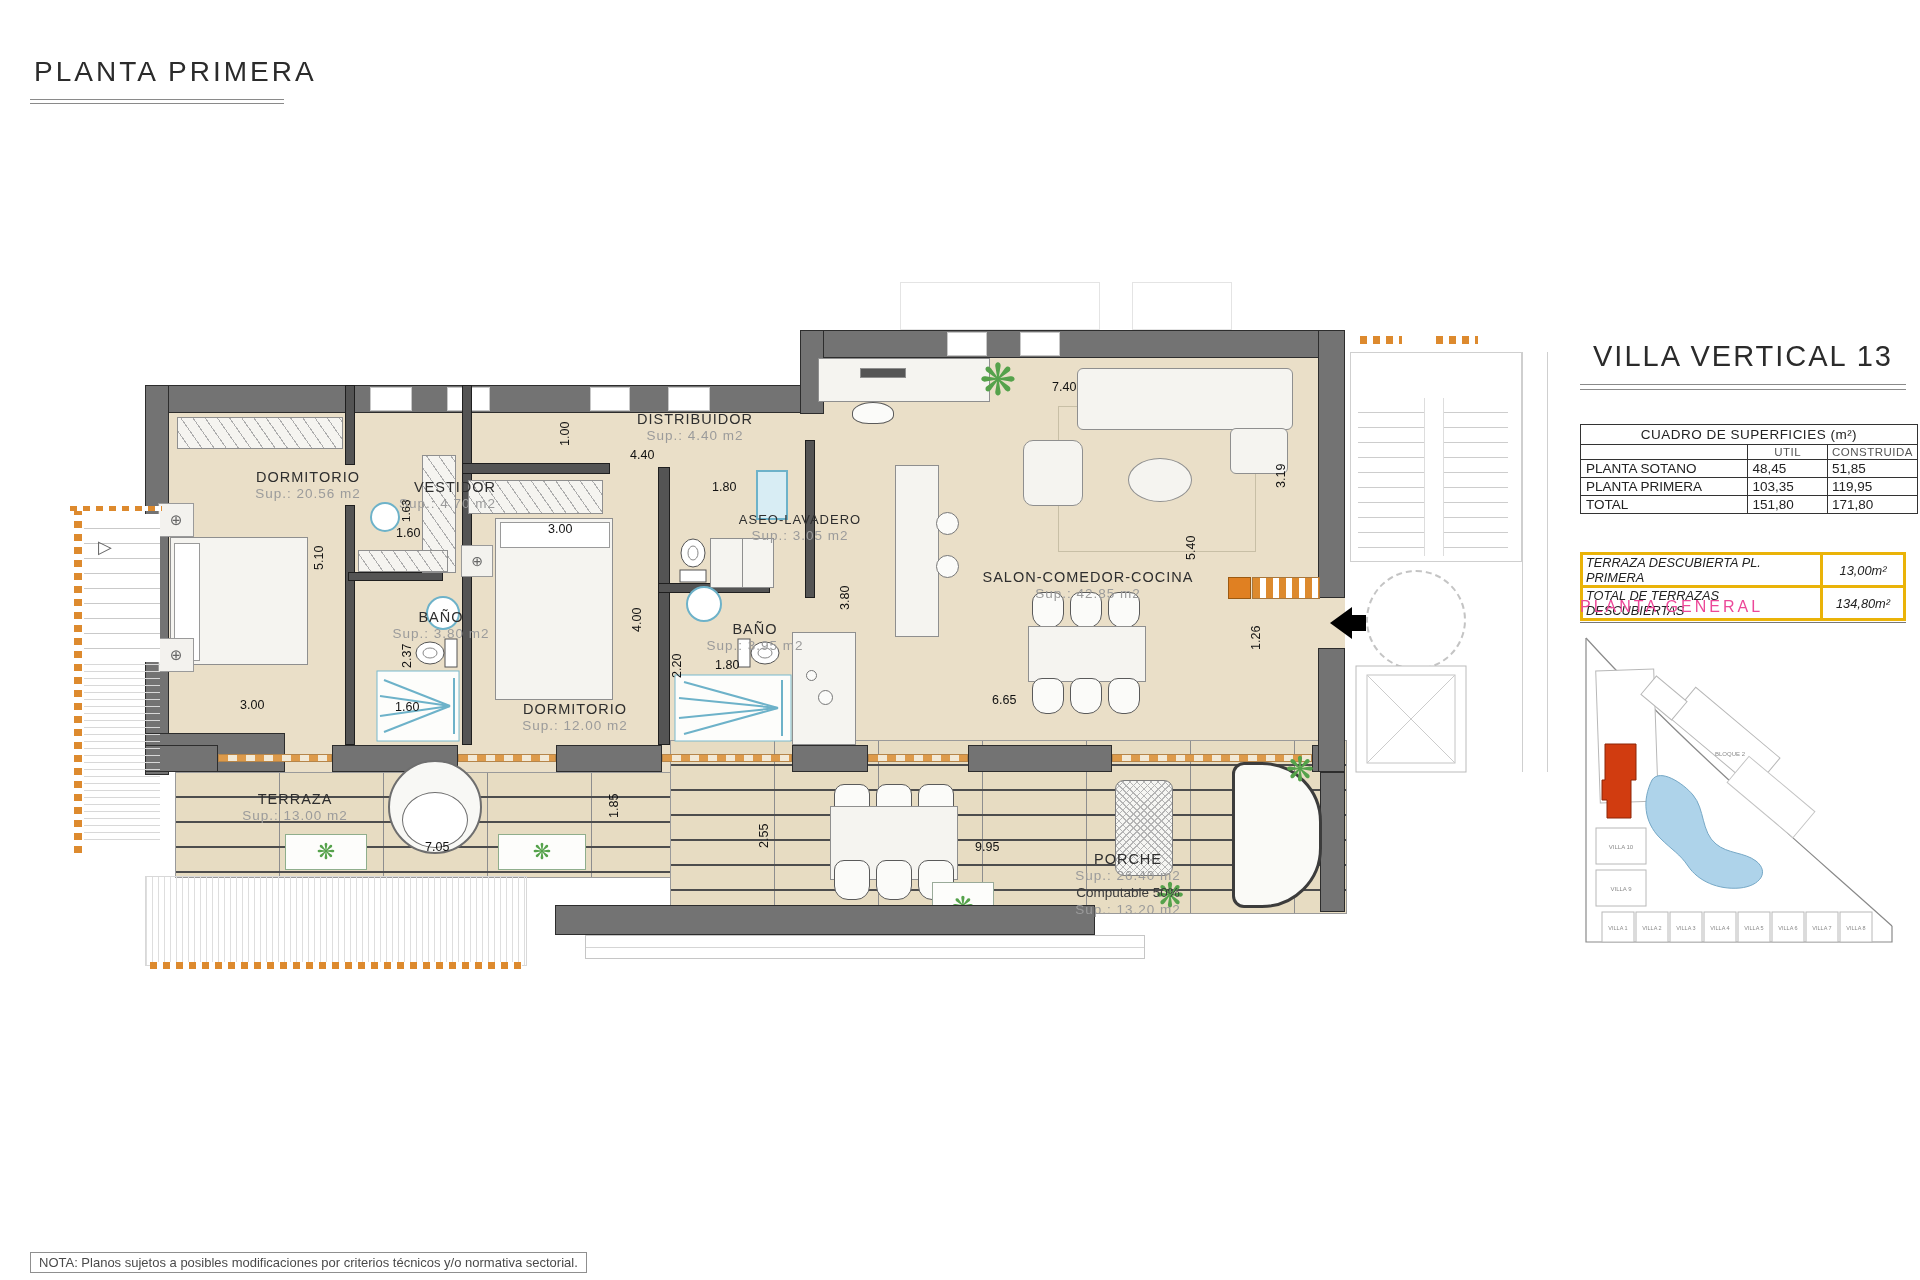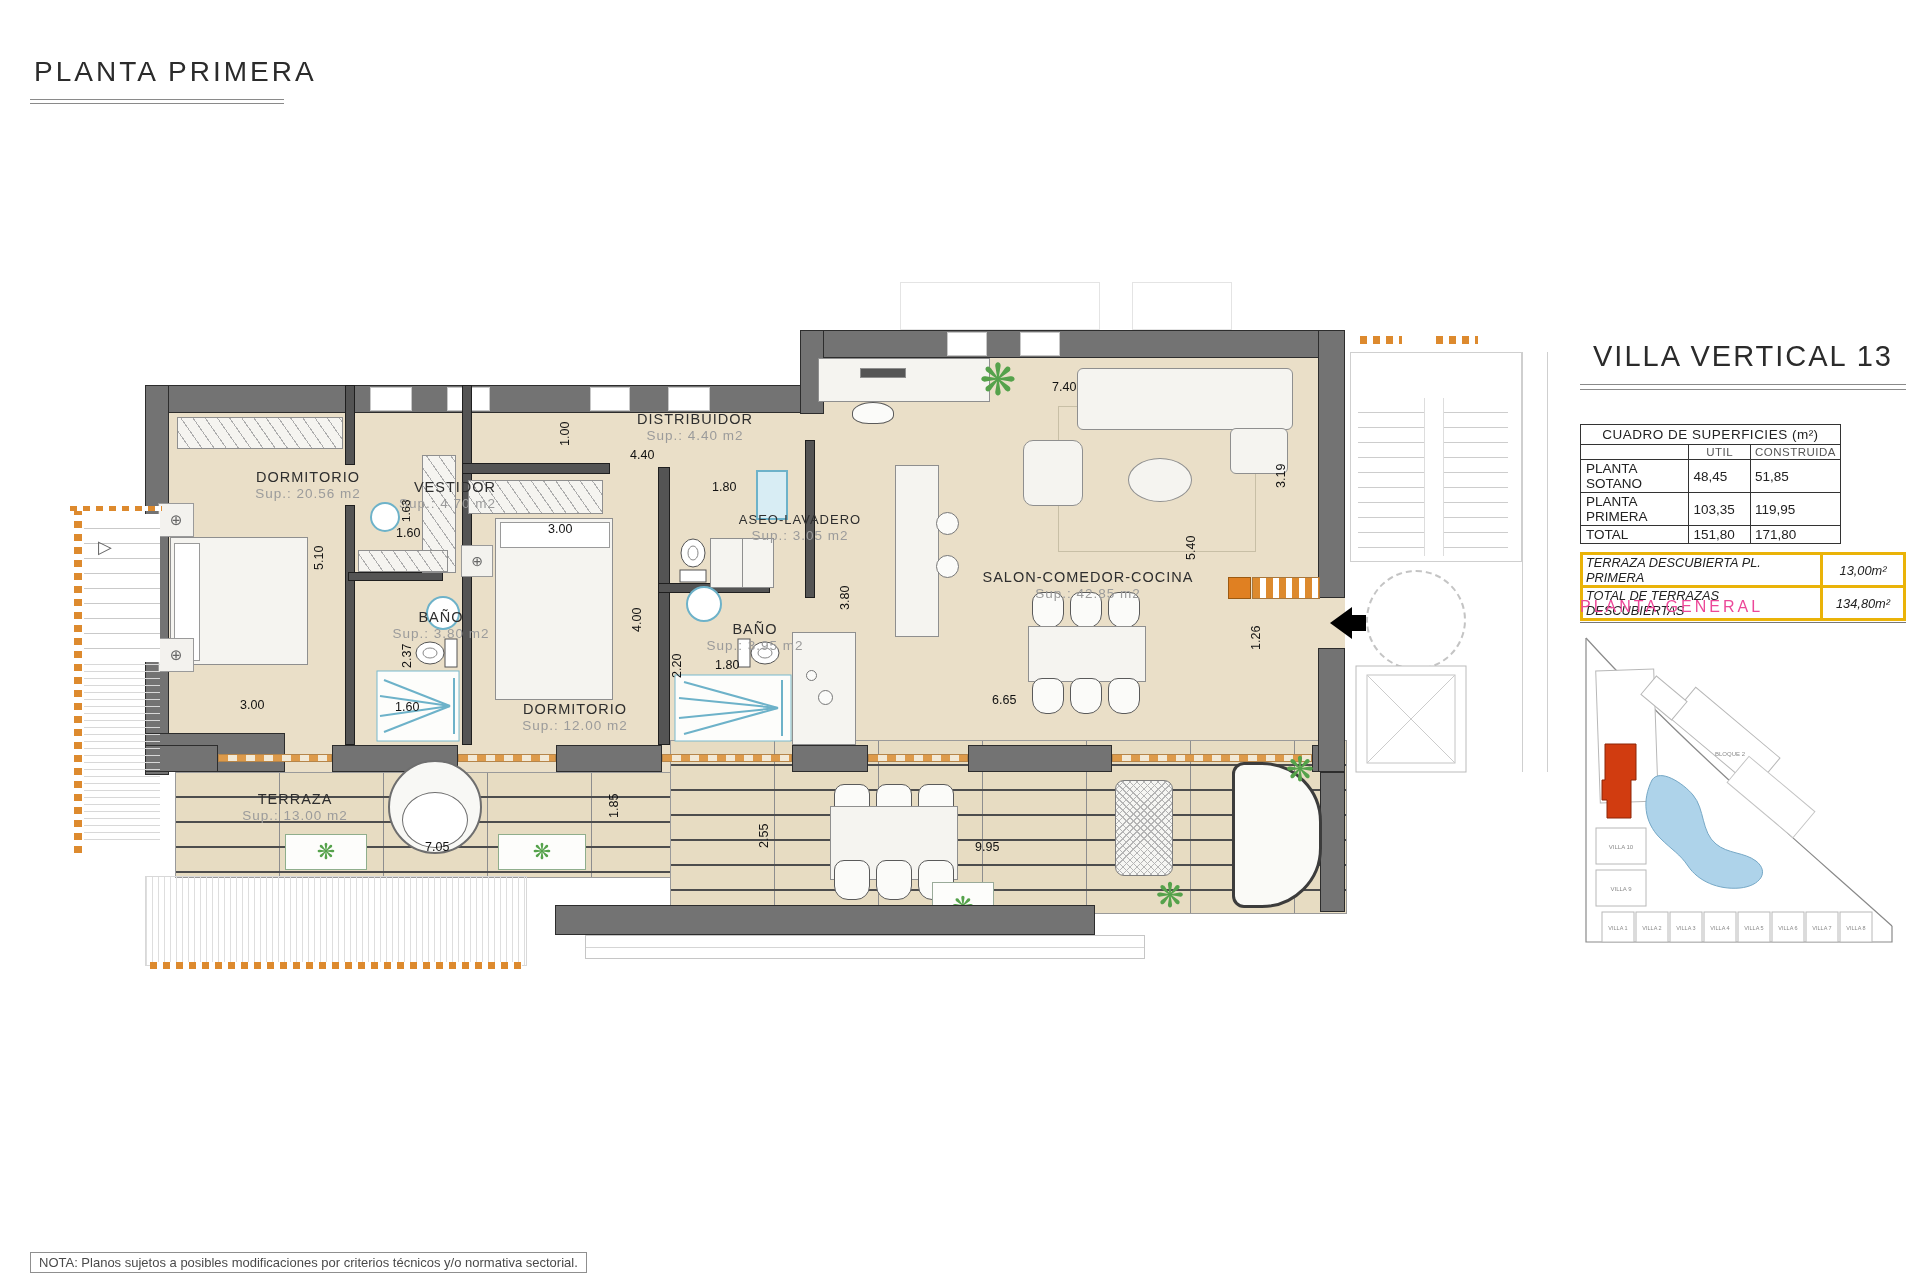--- a/index.html
+++ b/index.html
@@ -43,21 +43,21 @@
   .ostrip-h{position:absolute;background:repeating-linear-gradient(90deg,#dd8a2e 0 7px,#fff 7px 13px);}
   .finehatch{position:absolute;background:repeating-linear-gradient(90deg,#dedede 0 1px,transparent 1px 6px);}
   .stephatch{position:absolute;background:repeating-linear-gradient(180deg,#d8d8d8 0 1px,transparent 1px 7px);}
   .crosshatch{position:absolute;border:1px solid #7c7c7c;border-radius:9px;background-color:#f6f6f3;
      background-image:repeating-linear-gradient(45deg,#b5b5b5 0 1px,transparent 1px 5px),repeating-linear-gradient(-45deg,#b5b5b5 0 1px,transparent 1px 5px);}
   .tri-l{position:absolute;width:0;height:0;border-right:22px solid #000;border-top:16px solid transparent;border-bottom:16px solid transparent;}
   .arrtail{position:absolute;background:#000;}
   
   .panel-title{left:1580px;top:340px;width:326px;text-align:center;font-size:29px;letter-spacing:2px;color:#2b2b2b;}
   table{border-collapse:collapse;}
-  .tbl{position:absolute;left:1580px;width:261px;font-size:13.5px;color:#222;border-radius:12px;}
+  .tbl{position:absolute;left:1580px;width:338px;font-size:13.5px;color:#222;border-radius:12px;}
   .tbl td,.tbl th{border:1px solid #333;padding:1px 4px;font-weight:400;}
   .tbl .ttl{text-align:center;font-size:13.5px;letter-spacing:.5px;padding:2px;}
   .tbl .hdr{text-align:center;font-size:11.5px;color:#555;letter-spacing:.5px;}
   .tbl .lbl{text-align:left;padding-left:5px;}
   .tbl .num{}
   .tbl2{position:absolute;left:1580px;width:326px;font-size:12.8px;color:#222;}
   .tbl2 td{border:3px solid #eab308;padding:0 3px;height:18px;font-style:italic;}
   .tbl2 .val{width:74px;text-align:center;}
   .sec-title{position:absolute;left:1580px;font-size:16px;letter-spacing:3px;color:#ec4899;}
   .note{position:absolute;left:30px;top:1252px;border:1px solid #8f8f8f;padding:2px 8px;font-size:13px;color:#4a4a4a;background:#fff;}
@@ -283,20 +283,26 @@
     <div class="nm">BAÑO</div>
     <div class="sup">Sup.: 3.95   m2</div>
   </div>
   <div class="label" style="left:858px;top:318px;width:320px;">
     <div class="nm">SALON-COMEDOR-COCINA</div>
     <div class="sup">Sup.: 42.85 m2</div>
   </div>
   <div class="label" style="left:130px;top:540px;width:190px;">
     <div class="nm">TERRAZA</div>
     <div class="sup">Sup.: 13.00 m2</div>
+  </div>
+  <div class="label" style="left:918px;top:600px;width:280px;">
+    <div class="nm">PORCHE</div>
+    <div class="sup">Sup.: 26.40 m2</div>
+    <div class="dk">Computable 50%</div>
+    <div class="sup">Sup.: 13.20 m2</div>
   </div>
 
   <span class="dim v" style="left:242px;top:320px;">5.10</span>
   <span class="dim" style="left:170px;top:448px;">3.00</span>
   <span class="dim v" style="left:330px;top:272px;font-size:11.5px;">1.63</span>
   <span class="dim" style="left:326px;top:276px;">1.60</span>
   <span class="dim v" style="left:330px;top:418px;">2.37</span>
   <span class="dim" style="left:325px;top:450px;">1.60</span>
   <span class="dim v" style="left:488px;top:196px;">1.00</span>
   <span class="dim" style="left:560px;top:198px;">4.40</span>

